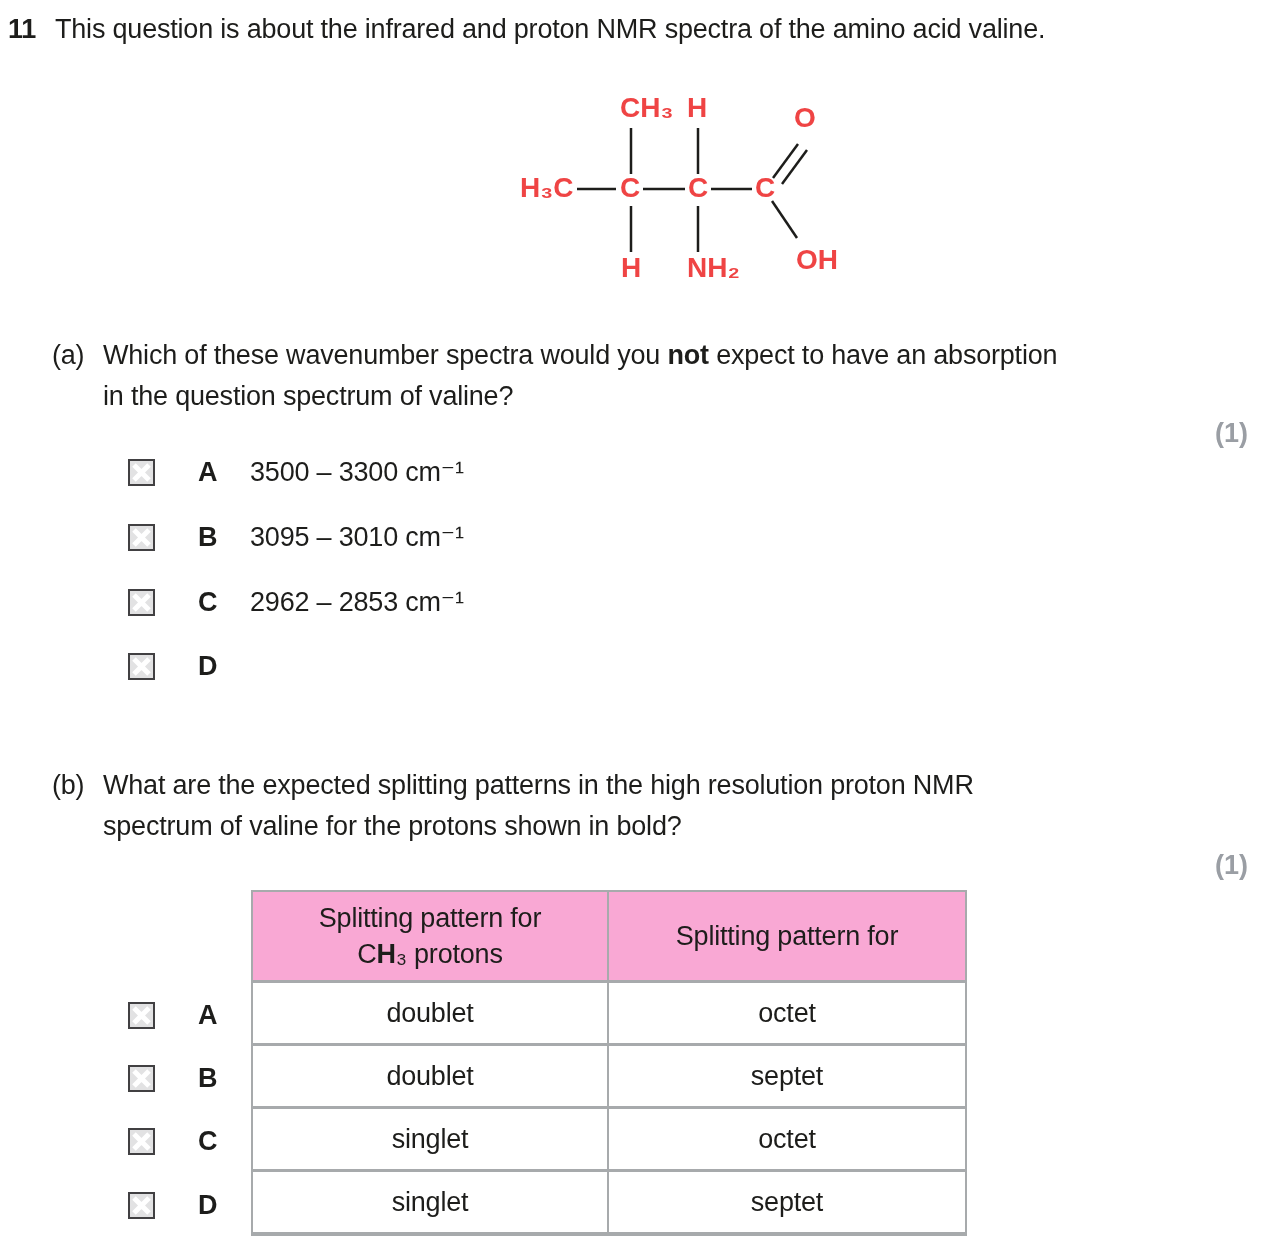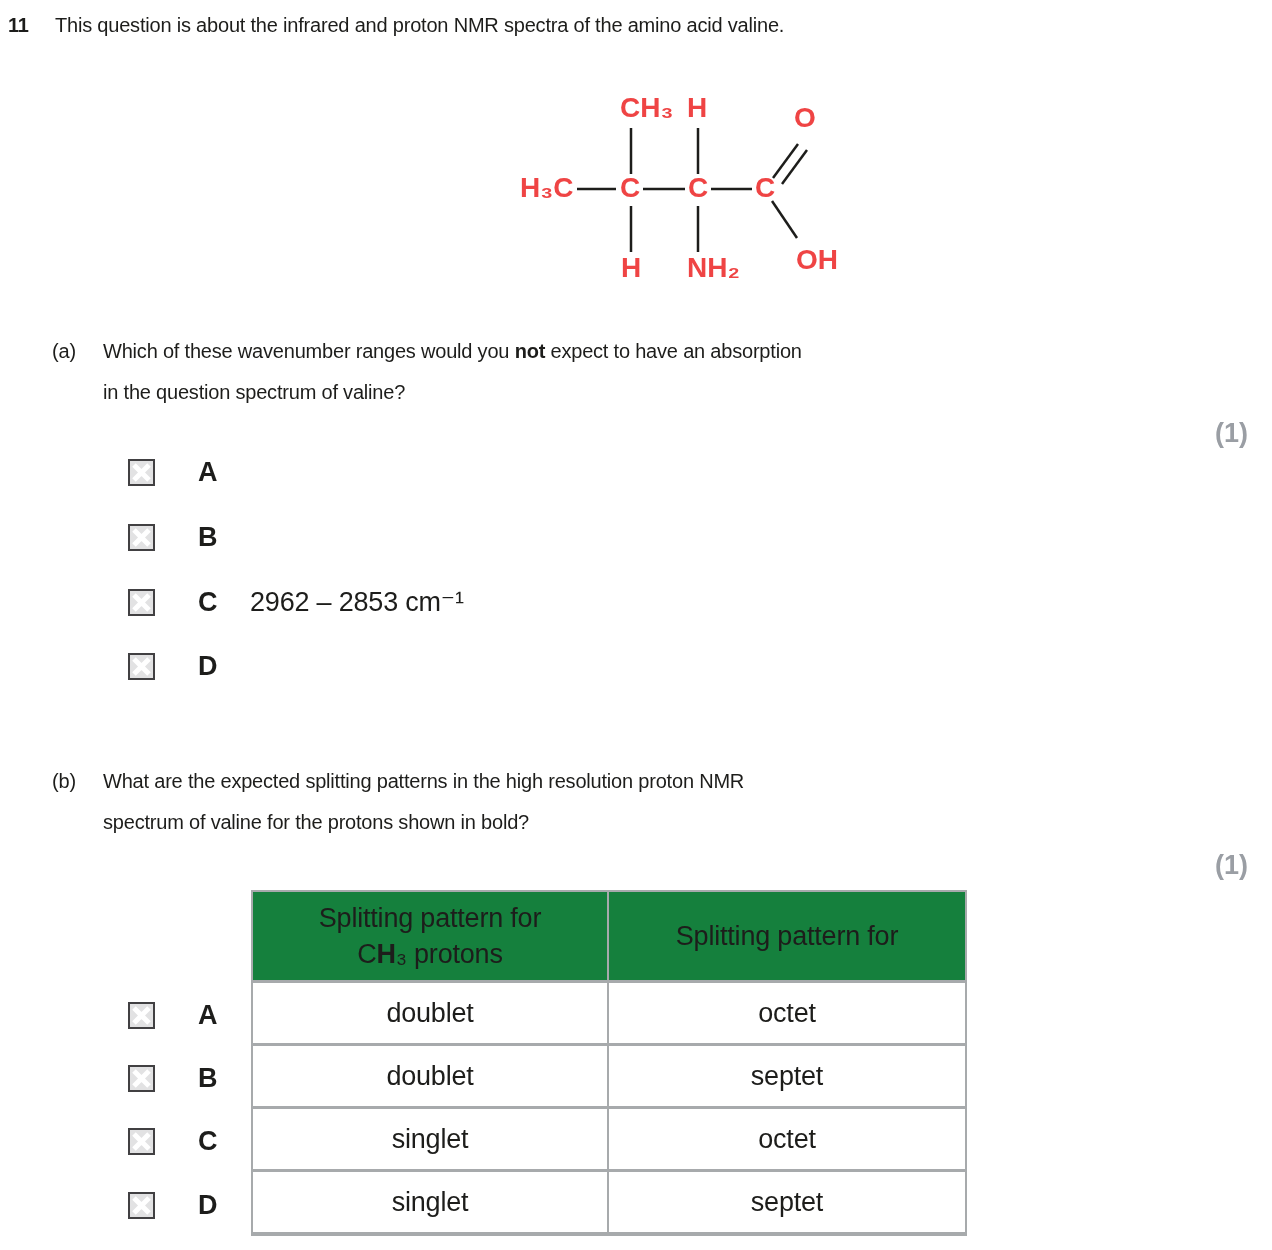--- a/index.html
+++ b/index.html
@@ -2,21 +2,21 @@
 <html><head>
 <meta charset="utf-8">
 <style>
   html,body{margin:0;padding:0;}
   body{
     width:1272px;height:1250px;position:relative;background:#ffffff;
     font-family:"Liberation Sans","DejaVu Sans",sans-serif;
     color:#1d1d1b;overflow:hidden;
   }
   .abs{position:absolute;}
-  .txt{font-size:20px;letter-spacing:-0.2px;white-space:nowrap;}
+  .txt{font-size:27px;letter-spacing:-0.2px;white-space:nowrap;}
   .bold{font-weight:bold;}
   .marks{font-size:27px;font-weight:bold;color:#9a9ea4;}
 
   
   #molecule{left:480px;top:80px;width:430px;height:235px;}
   #molecule svg{position:absolute;left:0;top:0;}
   .atom{position:absolute;font-size:28px;font-weight:bold;line-height:32px;white-space:nowrap;color:#ef4444;}
 
   
   .opt-row{position:absolute;left:128px;display:flex;align-items:center;height:32px;}
@@ -29,21 +29,21 @@
   .sel-letter{margin-left:43px;font-size:27px;font-weight:bold;}
 
   
   #btable{left:251px;top:890px;width:712px;border:2px solid #a7aaac;border-bottom-width:4px;}
   .trow{display:flex;}
   .trow + .trow{border-top:3px solid #a7aaac;}
   .tcell{display:flex;flex-direction:column;align-items:center;justify-content:center;
          font-size:27px;letter-spacing:-0.2px;}
   .tcell.c1{width:354px;border-right:2px solid #a7aaac;}
   .tcell.c2{flex:1;}
-  .thead{background:#15803d;align-items:center;}
+  .thead{background:#f9a8d4;align-items:center;}
   .thead .tcell{height:88px;line-height:36px;}
   .tbody-row .tcell{height:60px;}
   .fline{white-space:nowrap;}
 </style>
 </head>
 <body>
 
 <div class="abs txt bold" style="left:8px;top:14px;">11</div>
 <div class="abs txt" style="left:55px;top:14px;">This question is about the infrared and proton NMR spectra of the amino acid valine.</div>
 
@@ -68,37 +68,39 @@
   <span class="atom" style="left:40px;top:92px;">H₃C</span>
   <span class="atom" style="left:140px;top:92px;">C</span>
   <span class="atom" style="left:208px;top:92px;">C</span>
   <span class="atom" style="left:275px;top:92px;">C</span>
   <span class="atom" style="left:141px;top:172px;">H</span>
   <span class="atom" style="left:207px;top:172px;">NH₂</span>
   <span class="atom" style="left:316px;top:164px;">OH</span>
 </div>
 
 <div class="abs txt" style="left:52px;top:340px;">(a)</div>
-<div class="abs txt" style="left:103px;top:340px;"><span>Which of these wavenumber ranges would you </span><b>not</b><span> expect to have an absorption</span></div>
+<div class="abs txt" style="left:103px;top:340px;"><span>Which of these wavenumber spectra would you </span><b>not</b><span> expect to have an absorption</span></div>
 <div class="abs txt" style="left:103px;top:381px;">in the question spectrum of valine?</div>
 <div class="abs marks" style="right:24px;top:418px;">(1)</div>
 
 <div class="opt-row" style="top:456px;">
   <svg class="cb" viewBox="0 0 27 27">
       <rect x="1" y="1" width="25" height="25" fill="#e2e2e3" stroke="#414042" stroke-width="2"></rect>
       <path d="M6 6 L21 21 M21 6 L6 21" stroke="#ffffff" stroke-width="5" fill="none"></path>
     </svg>
   <span class="opt-letter">A</span>
+  <span class="opt-text">3500 – 3300 cm⁻¹</span>
 </div>
 <div class="opt-row" style="top:521px;">
   <svg class="cb" viewBox="0 0 27 27">
       <rect x="1" y="1" width="25" height="25" fill="#e2e2e3" stroke="#414042" stroke-width="2"></rect>
       <path d="M6 6 L21 21 M21 6 L6 21" stroke="#ffffff" stroke-width="5" fill="none"></path>
     </svg>
   <span class="opt-letter">B</span>
+  <span class="opt-text">3095 – 3010 cm⁻¹</span>
 </div>
 <div class="opt-row" style="top:586px;">
   <svg class="cb" viewBox="0 0 27 27">
       <rect x="1" y="1" width="25" height="25" fill="#e2e2e3" stroke="#414042" stroke-width="2"></rect>
       <path d="M6 6 L21 21 M21 6 L6 21" stroke="#ffffff" stroke-width="5" fill="none"></path>
     </svg>
   <span class="opt-letter">C</span>
   <span class="opt-text">2962 – 2853 cm⁻¹</span>
 </div>
 <div class="opt-row" style="top:650px;">

